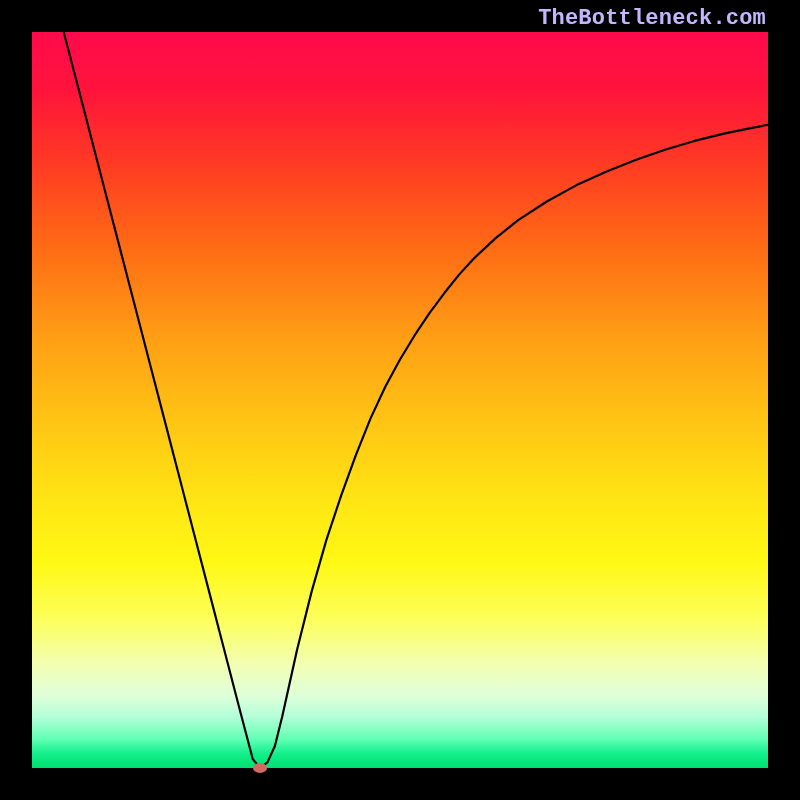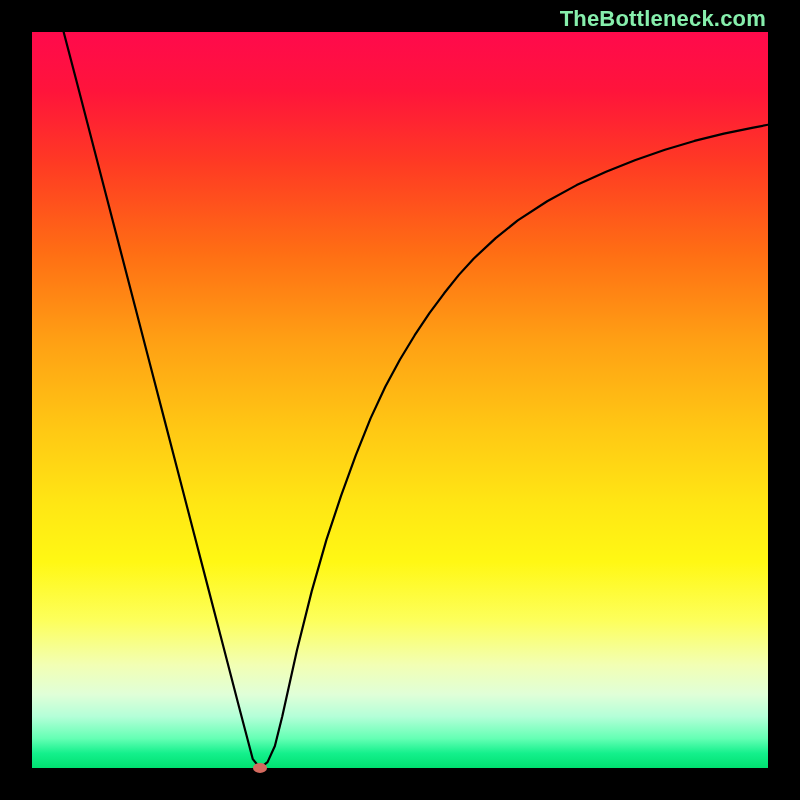--- a/index.html
+++ b/index.html
@@ -31,24 +31,24 @@
       #b4ffd8 93%,
       #64ffb4 96%,
       #14f08c 98%,
       #00e070 100%
     );
   }
   .watermark {
     position: absolute;
     top: 6px;
     right: 34px;
-    font-family: Liberation Sans, sans-serif;
+    font-family: Liberation Mono, monospace;
     font-size: 22px;
     font-weight: 600;
-    color: #86efac;
+    color: #c4b5fd;
     letter-spacing: 0.2px;
   }
   svg.curve {
     position: absolute;
     left: 0;
     top: 0;
     width: 736px;
     height: 736px;
   }
   .marker {

